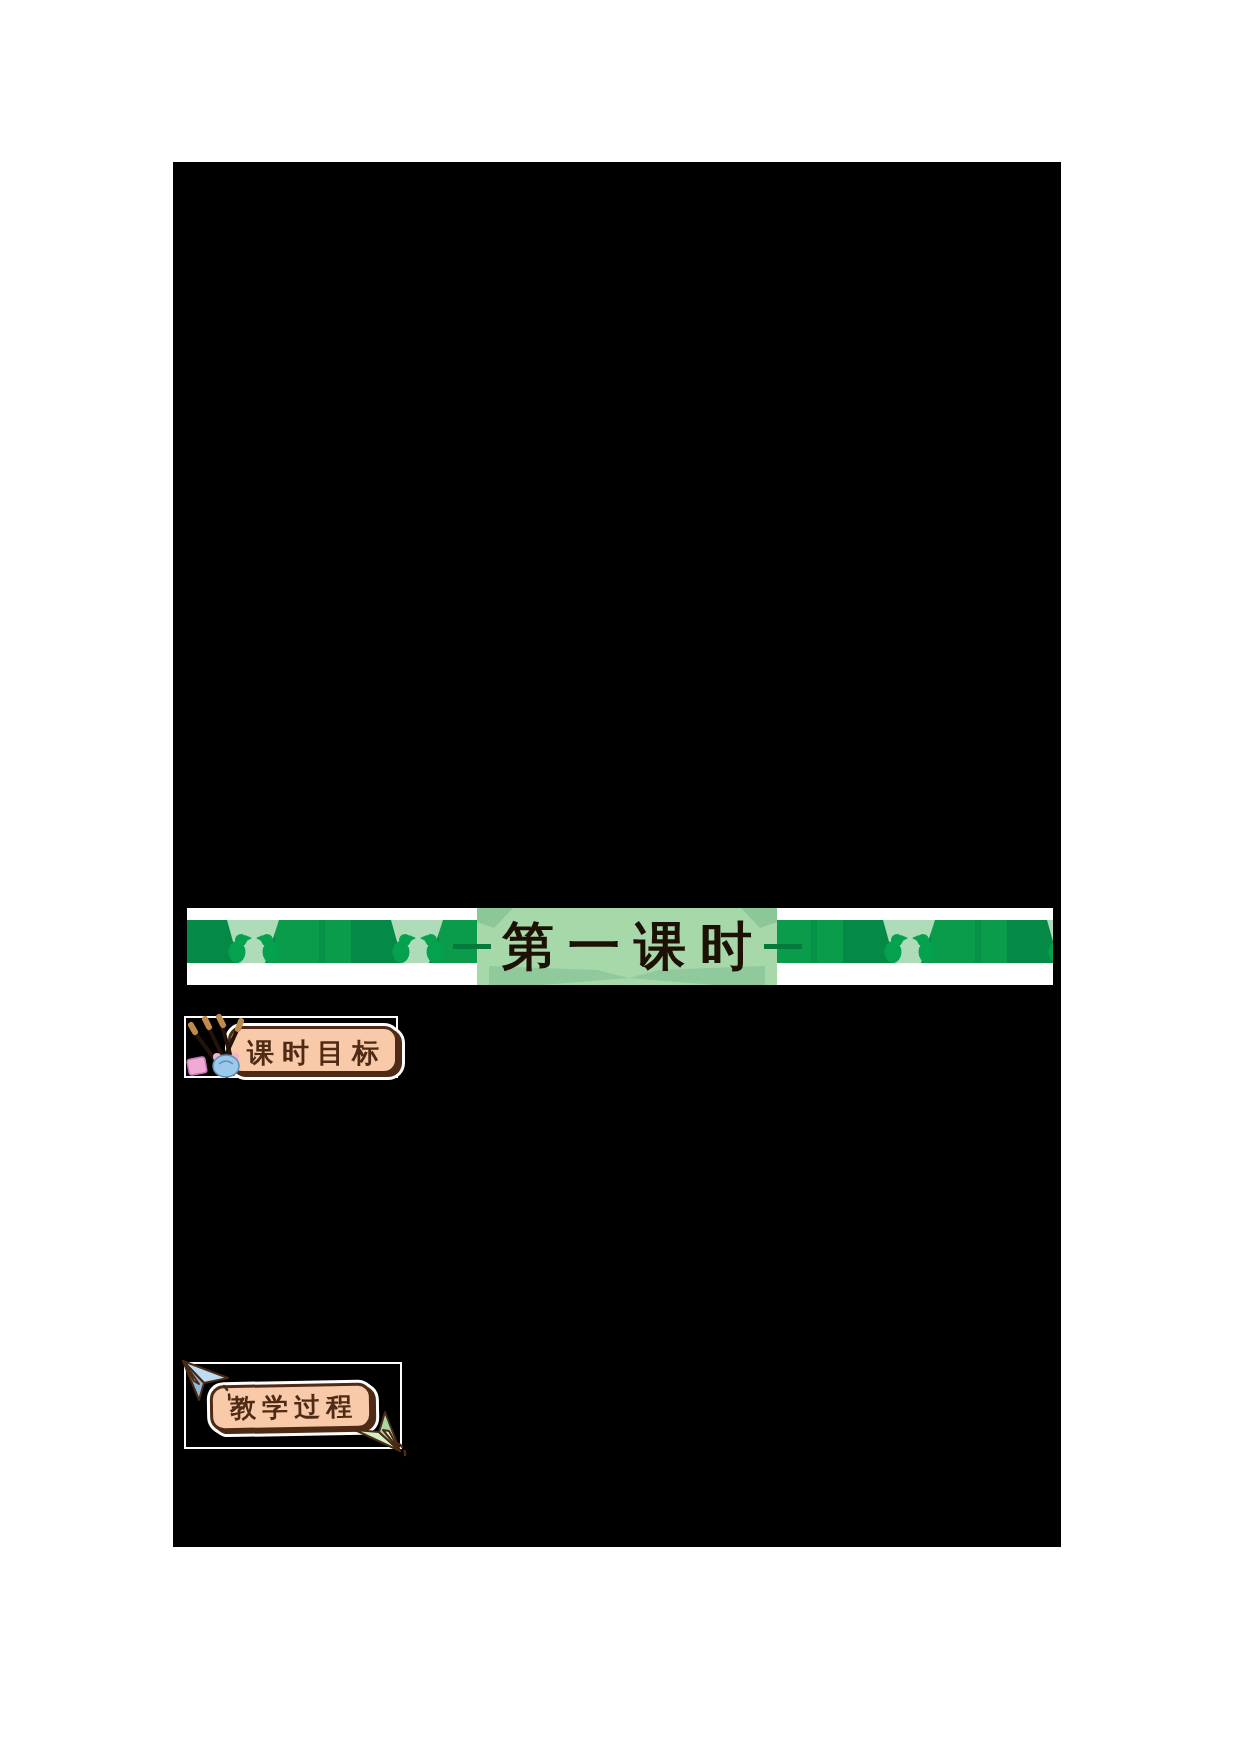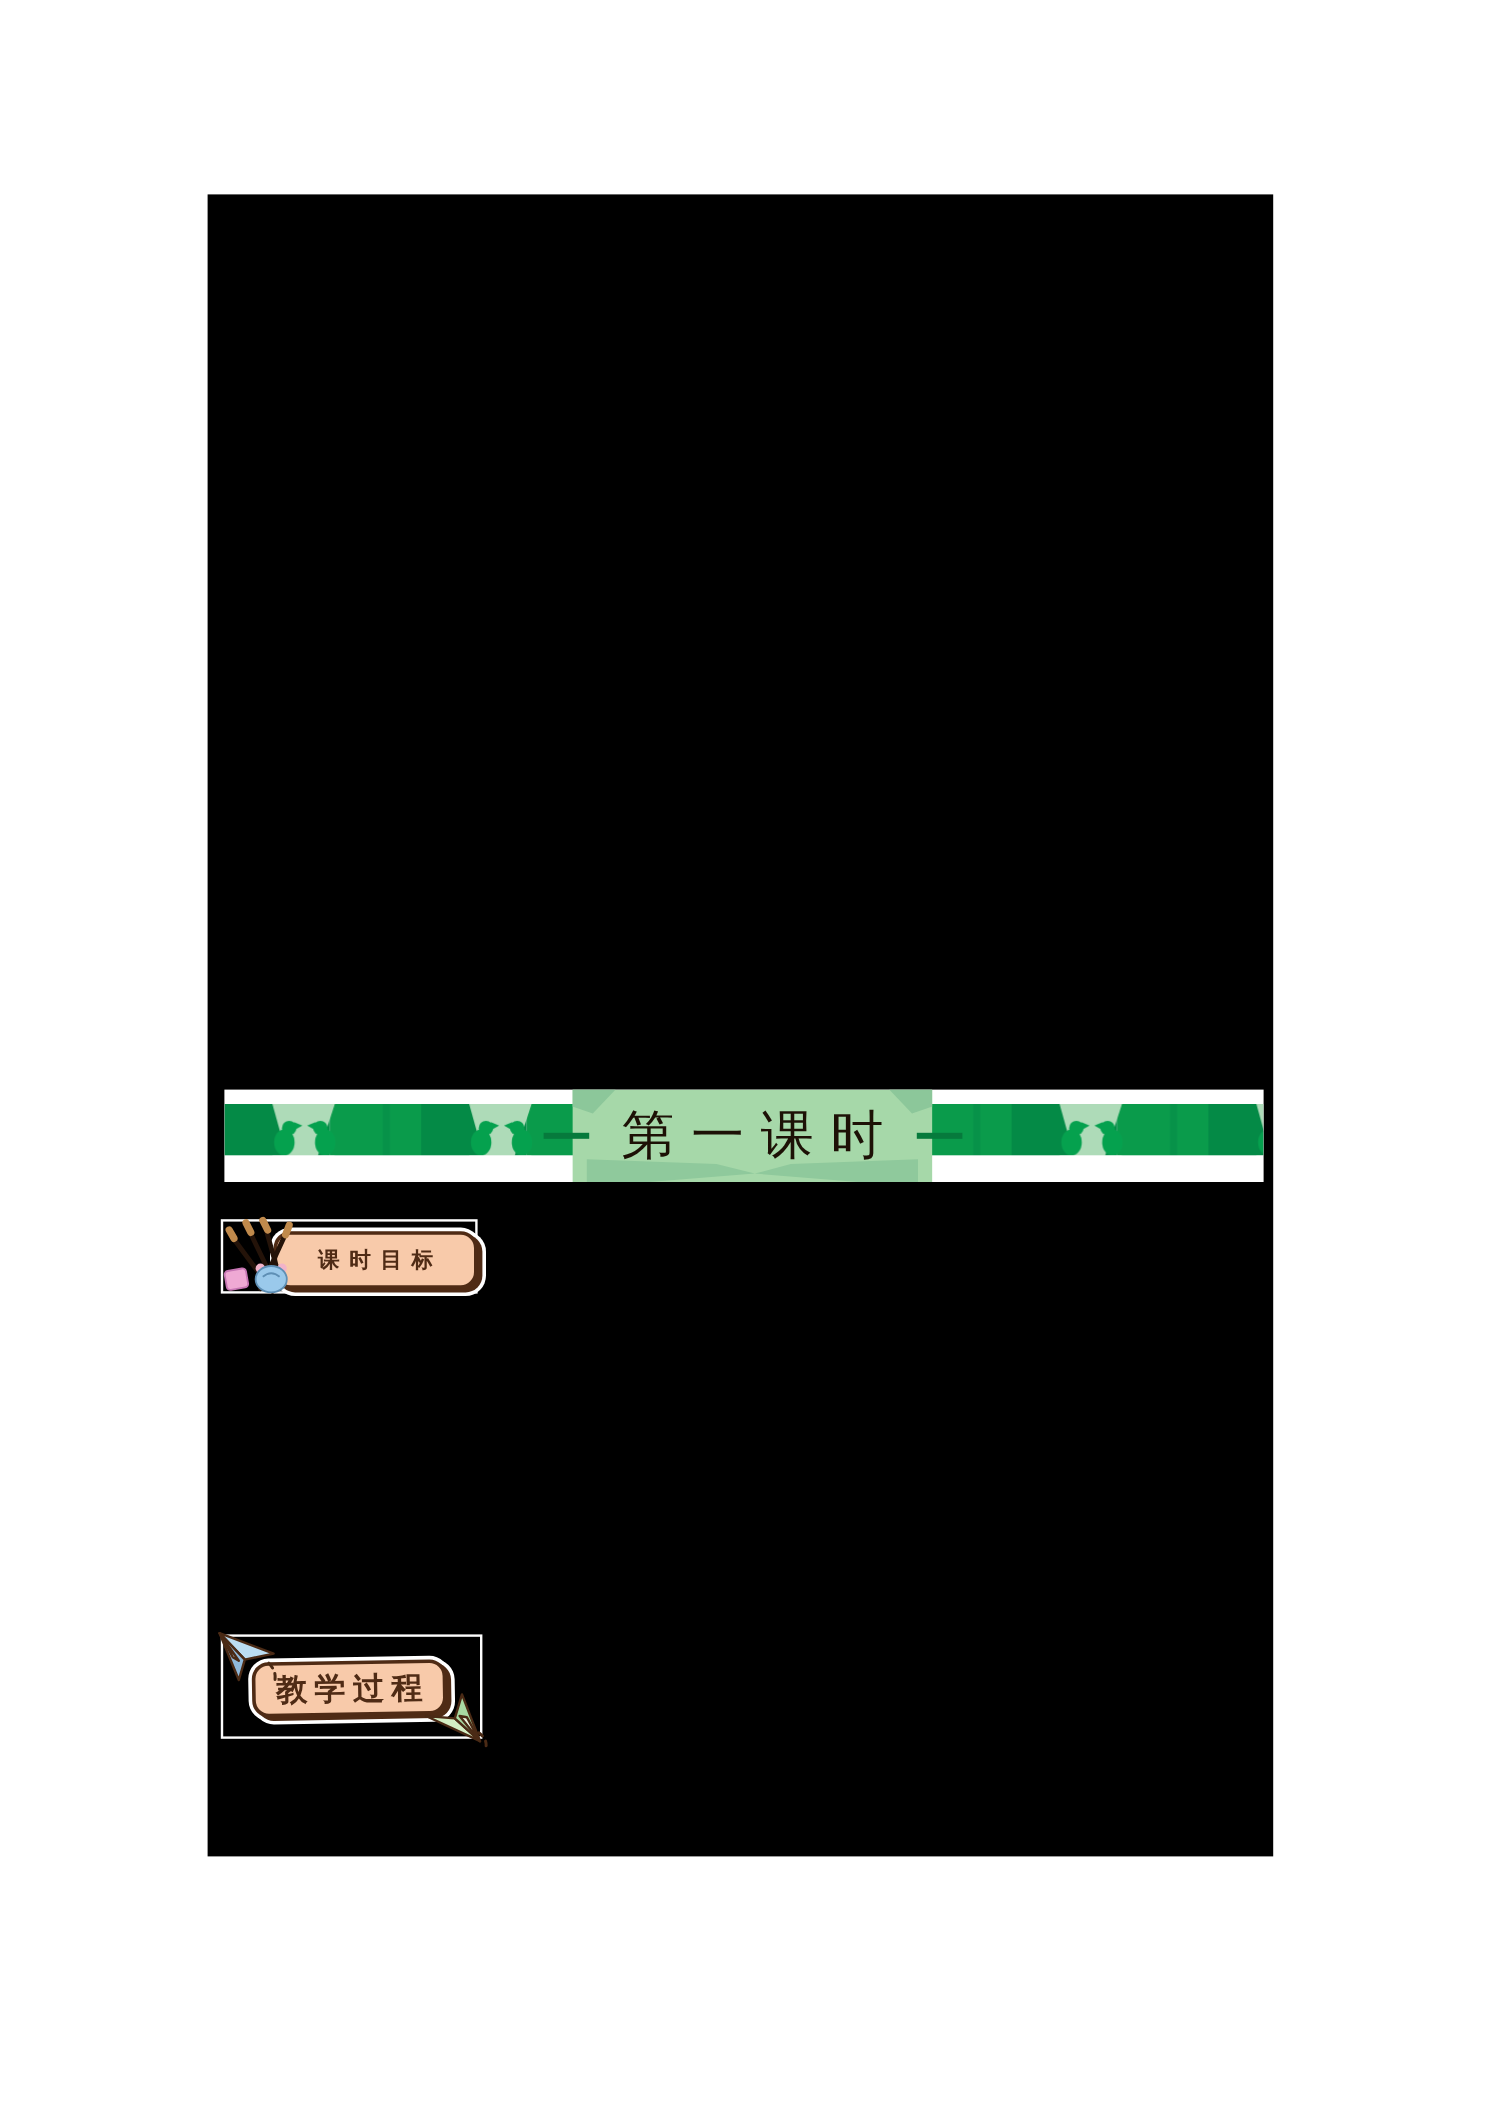--- a/index.html
+++ b/index.html
@@ -12,39 +12,39 @@
   
   .banner-band{position:absolute;left:187px;top:908px;width:866px;height:77px;background:#ffffff;}
   .banner-strip{position:absolute;left:187px;top:920px;width:866px;height:43px;}
   .banner-panel{
     position:absolute;left:477px;top:908px;width:300px;height:77px;
   }
   .banner-panel svg{position:absolute;left:0;top:0;}
   .banner-title{
     position:absolute;left:0;top:0;width:300px;height:77px;
     display:flex;align-items:center;justify-content:center;
-    font-family:"Liberation Serif", serif;font-weight:400;font-size:44px;
+    font-family:"Liberation Serif", serif;font-weight:700;font-size:52px;
     letter-spacing:14px;text-indent:14px;color:#1d1106;
   }
   .banner-dash{position:absolute;top:944px;width:38px;height:5px;background:#067a3c;}
   .banner-dash.left{left:453px;}
   .banner-dash.right{left:764px;}
 
   
   .badge-frame{position:absolute;border:2px solid #fdfdfd;box-sizing:border-box;background:transparent;}
   .frame-objectives{left:184px;top:1016px;width:214px;height:62px;}
   .frame-process{left:184px;top:1362px;width:218px;height:87px;}
   .pill{
     position:absolute;box-sizing:border-box;border-radius:14px;
     background:#f8caaa;border:3px solid #4f2b15;
     box-shadow:4px 3px 0 0 #4f2b15, 0 0 0 3px #ffffff, 4px 3px 0 3px #ffffff;
     display:flex;align-items:center;justify-content:center;
     color:#4f2b15;font-weight:700;
   }
-  .pill-objectives{left:228px;top:1026px;width:170px;height:48px;font-size:18px;letter-spacing:8px;text-indent:8px;}
+  .pill-objectives{left:228px;top:1026px;width:170px;height:48px;font-size:27px;letter-spacing:8px;text-indent:8px;align-items:flex-end;}
   .pill-process{left:210px;top:1384px;width:162px;height:46px;font-size:26px;letter-spacing:6px;text-indent:6px;transform:rotate(-1deg);}
 
   .badge-art{position:absolute;}
   .art-brushes{left:181px;top:1012px;width:76px;height:68px;z-index:5;}
   .art-plane-blue{left:176px;top:1354px;width:60px;height:60px;z-index:6;}
   .art-plane-green{left:343px;top:1400px;width:64px;height:58px;z-index:6;}
 </style>
 </head>
 <body>
 

